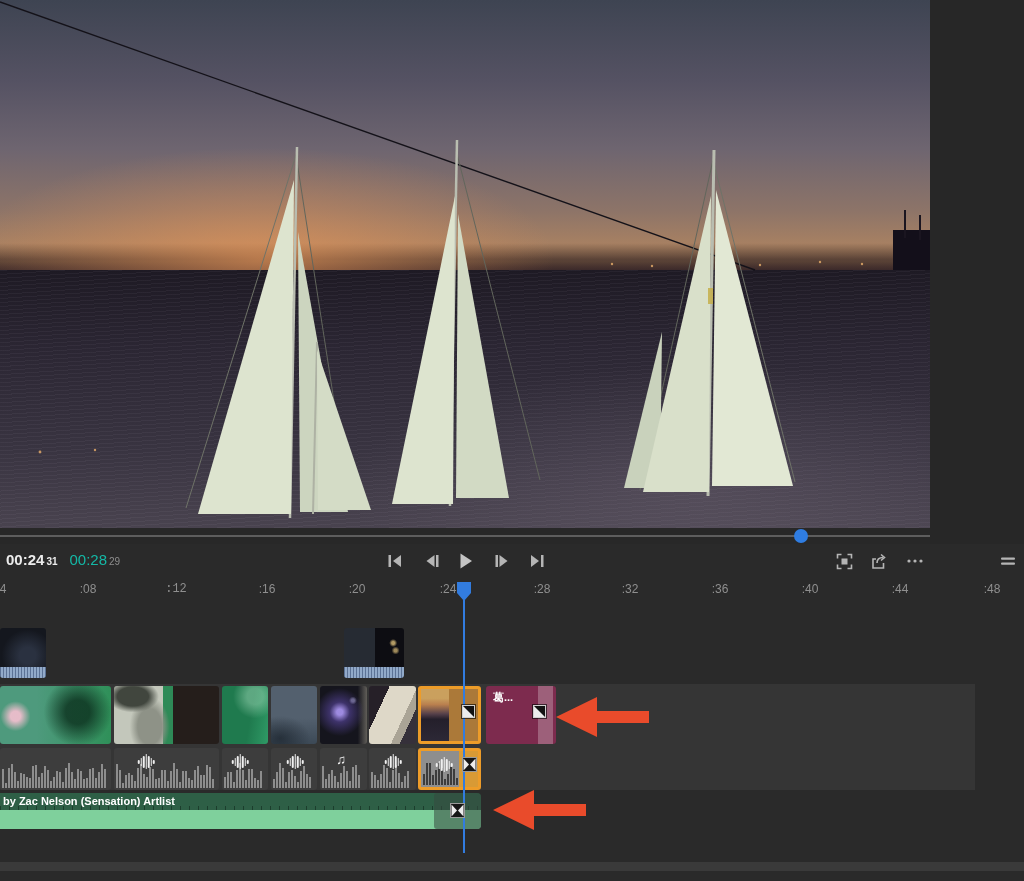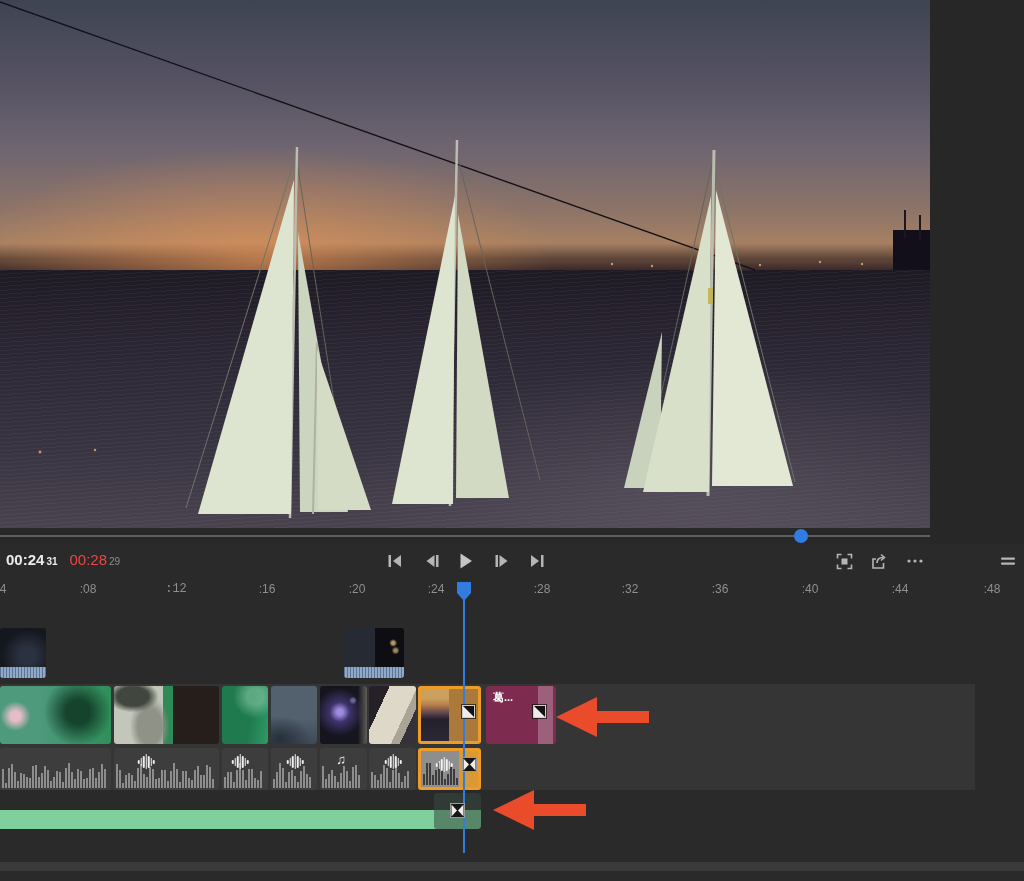--- a/index.html
+++ b/index.html
@@ -21,21 +21,21 @@
   #preview svg{position:absolute;left:0;top:0;}
   #scrub-line{position:absolute;left:0;top:535px;width:930px;height:2px;background:#5e5e5e;}
   #scrub-dot{position:absolute;top:529px;width:14px;height:14px;border-radius:50%;background:#2f7de2;}
   #right-gutter{position:absolute;left:930px;top:0;width:94px;height:881px;background:#272727;}
 
   
   #transport{position:absolute;left:0;top:544px;width:1024px;height:34px;background:#2a2a2a;}
   #timecode{position:absolute;left:6px;top:7px;white-space:nowrap;}
   .tc-cur{color:#ececec;font-weight:bold;font-size:15px;}
   .tc-curf{color:#ececec;font-weight:bold;font-size:10px;margin-left:2px;}
-  .tc-tot{color:#ef4444;font-size:15px;margin-left:12px;margin-top:8px;}
+  .tc-tot{color:#14b8a6;font-size:15px;margin-left:12px;margin-top:8px;}
   .tc-totf{color:#8e8e8e;font-size:10px;margin-left:2px;}
   .tbtn{position:absolute;top:5px;width:26px;height:24px;display:flex;align-items:center;justify-content:center;background:none;border:none;padding:0;cursor:pointer;}
   .tbtn svg{display:block;}
 
   
   #ruler{position:absolute;left:0;top:578px;width:1024px;height:34px;background:#2a2a2a;}
   .tick{position:absolute;top:4px;transform:translateX(-50%);color:#8f8f8f;font-size:12px;}
 
   
   #tracks{position:absolute;left:0;top:612px;width:1024px;height:269px;background:#2a2a2a;}
@@ -220,21 +220,21 @@
       </svg>
     </button>
   </div>
 
   <div id="ruler">
       <span class="tick" style="left: 3px;">4</span>
       <span class="tick" style="left: 88px;">:08</span>
       <span class="tick" style="left: 176px; font-family: Liberation Mono, monospace;">:12</span>
       <span class="tick" style="left: 267px;">:16</span>
       <span class="tick" style="left: 357px;">:20</span>
-      <span class="tick" style="left: 436px;">:24</span>
+      <span class="tick" style="left: 448px;">:24</span>
       <span class="tick" style="left: 542px;">:28</span>
       <span class="tick" style="left: 630px;">:32</span>
       <span class="tick" style="left: 720px;">:36</span>
       <span class="tick" style="left: 810px;">:40</span>
       <span class="tick" style="left: 900px;">:44</span>
       <span class="tick" style="left: 992px;">:48</span>
     </div>
 
   <div id="tracks">
     <div id="row-main"></div>
@@ -480,20 +480,23 @@
         </div>
         <div class="bowtie" style="left: 462px; top: 145px; z-index: 7;">
           <svg width="13" height="13">
             <path d="M0.5,0.5 L6,6.5 L0.5,12.5 Z" fill="#ececec"></path>
             <path d="M12.5,0.5 L7,6.5 L12.5,12.5 Z" fill="#ececec"></path>
           </svg>
         </div>
       </div>
 
     <div id="music" style="left: 0px; width: 481px;">
+      <div id="music-top">
+        <div id="music-title">by Zac Nelson (Sensation) Artlist</div>
+      </div>
       <div id="music-bottom"></div>
       <div id="music-fade" style="left: 434px; width: 47px;"></div>
     </div>
   <div class="bowtie" style="left: 450px; top: 191px; z-index: 7;">
         <svg width="13" height="13">
           <path d="M0.5,0.5 L6,6.5 L0.5,12.5 Z" fill="#ececec"></path>
           <path d="M12.5,0.5 L7,6.5 L12.5,12.5 Z" fill="#ececec"></path>
         </svg>
       </div>
     </div>

